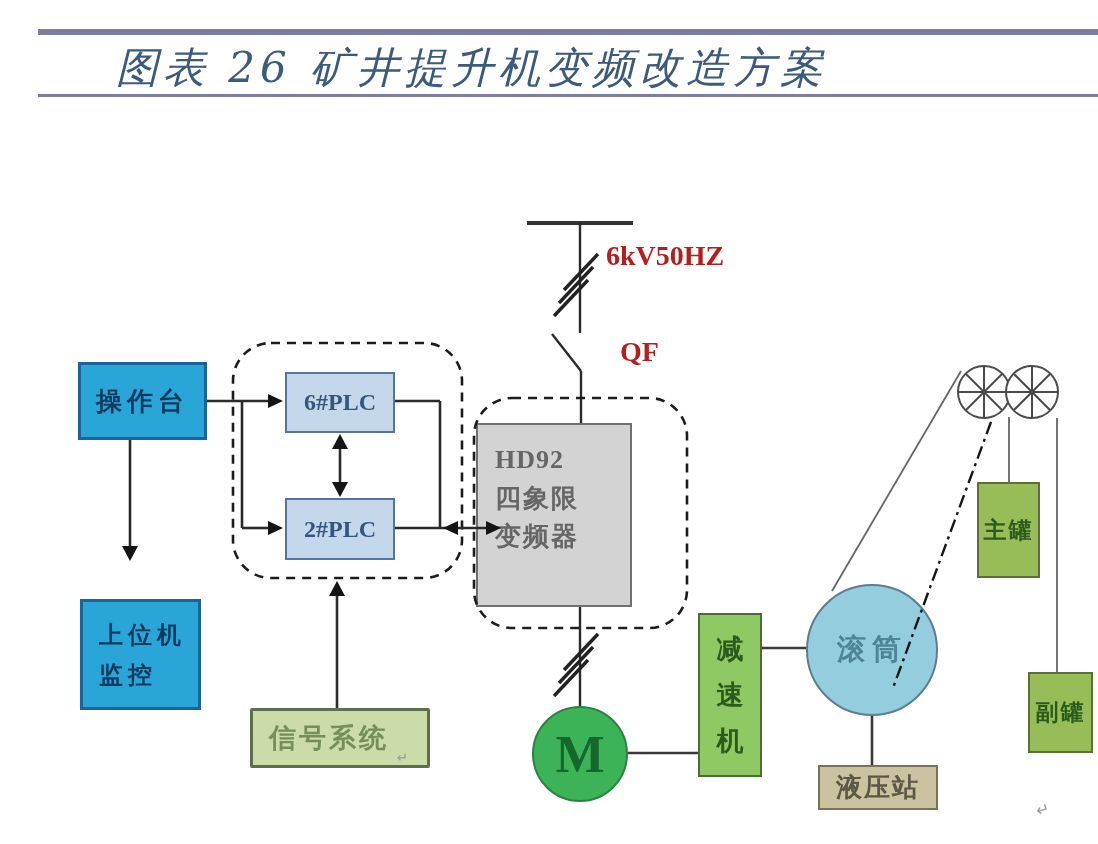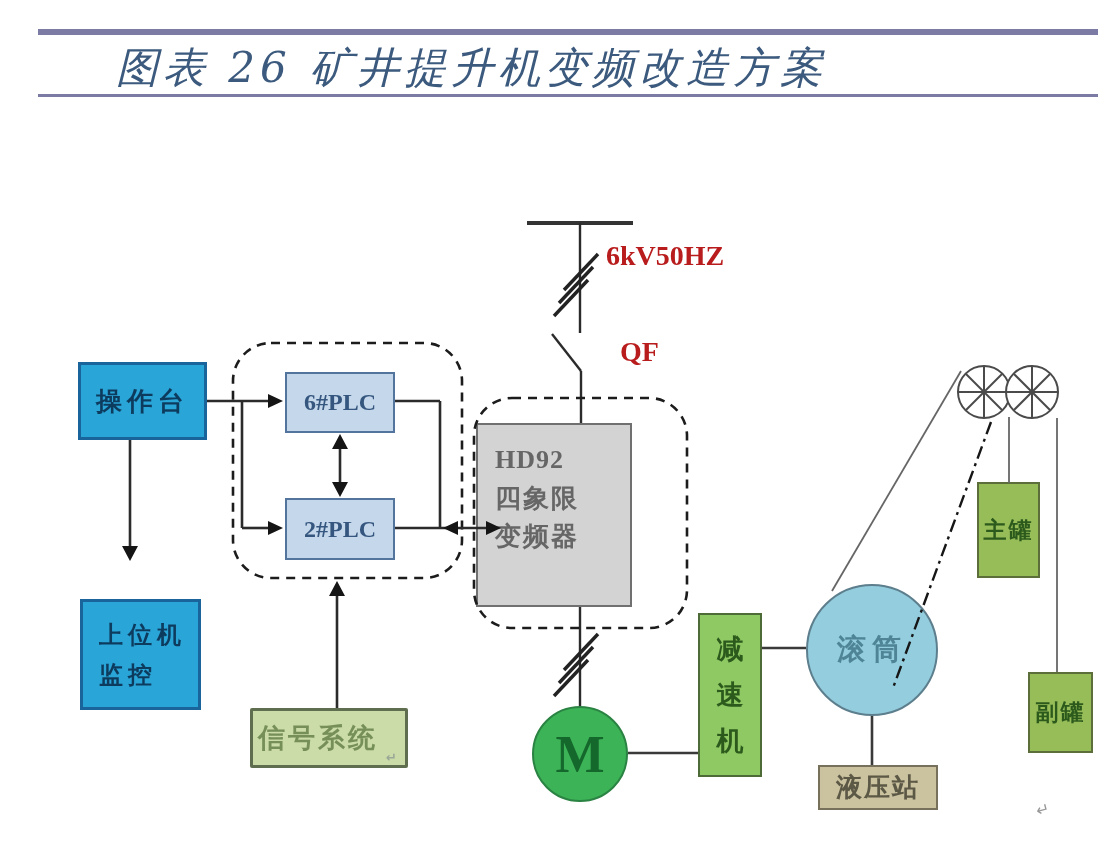--- a/index.html
+++ b/index.html
@@ -18,21 +18,21 @@
         color:#0d3b5e;font-size:24px;letter-spacing:5px;flex-direction:column;align-items:flex-start;
         justify-content:center;padding-left:16px;line-height:40px;margin-top:37px;}
   .plc{background:#c4d7eb;border:2px solid #53749c;color:#35567e;font-size:24px;
        font-family:"Liberation Serif","DejaVu Serif",serif;}
   .plc1{left:285px;top:372px;width:110px;height:61px;}
   .plc2{left:285px;top:498px;width:110px;height:62px;}
   .inverter{left:476px;top:423px;width:156px;height:184px;background:#d3d3d3;border:2px solid #707070;
             color:#666;font-size:26px;flex-direction:column;align-items:flex-start;justify-content:flex-start;
             padding:16px 0 0 17px;line-height:38px;letter-spacing:2px;}
   .inverter .serifline{font-family:"Liberation Serif","DejaVu Serif",serif;letter-spacing:1px;}
-  .signal{left:250px;top:708px;width:158px;height:60px;background:#cbdca9;border:3px solid #5f6e4e;
+  .signal{left:250px;top:708px;width:180px;height:60px;background:#cbdca9;border:3px solid #5f6e4e;
           color:#768f58;font-size:27px;letter-spacing:3px;border-radius:2px;gap:6px;}
   .signal .mark{font-size:13px;color:#9aa896;margin-left:2px;align-self:flex-end;}
   .reducer{left:698px;top:613px;width:64px;height:164px;background:#8fc963;border:2px solid #4c6b36;
            color:#2c5a1c;font-size:27px;flex-direction:column;justify-content:space-evenly;padding:6px 0;}
   .motor{left:532px;top:706px;width:96px;height:96px;background:#3cb357;border:2px solid #2a8342;
          border-radius:50%;color:#15682c;font-size:52px;font-family:"Liberation Serif","DejaVu Serif",serif;}
   .drum{left:806px;top:584px;width:132px;height:132px;background:#93cdde;border:2px solid #5d7e8c;
         border-radius:50%;color:#4e8496;font-size:29px;letter-spacing:6px;}
   .hydraulic{left:818px;top:765px;width:120px;height:45px;background:#cbc29f;border:2px solid #77705a;
              color:#5c5846;font-size:26px;letter-spacing:2px;}

